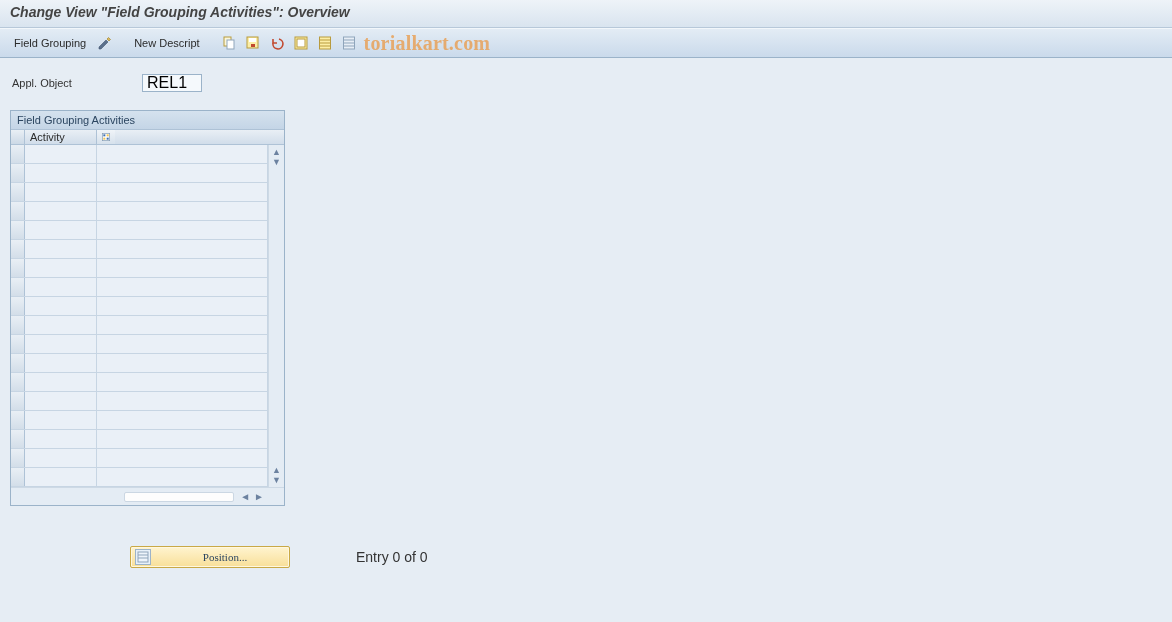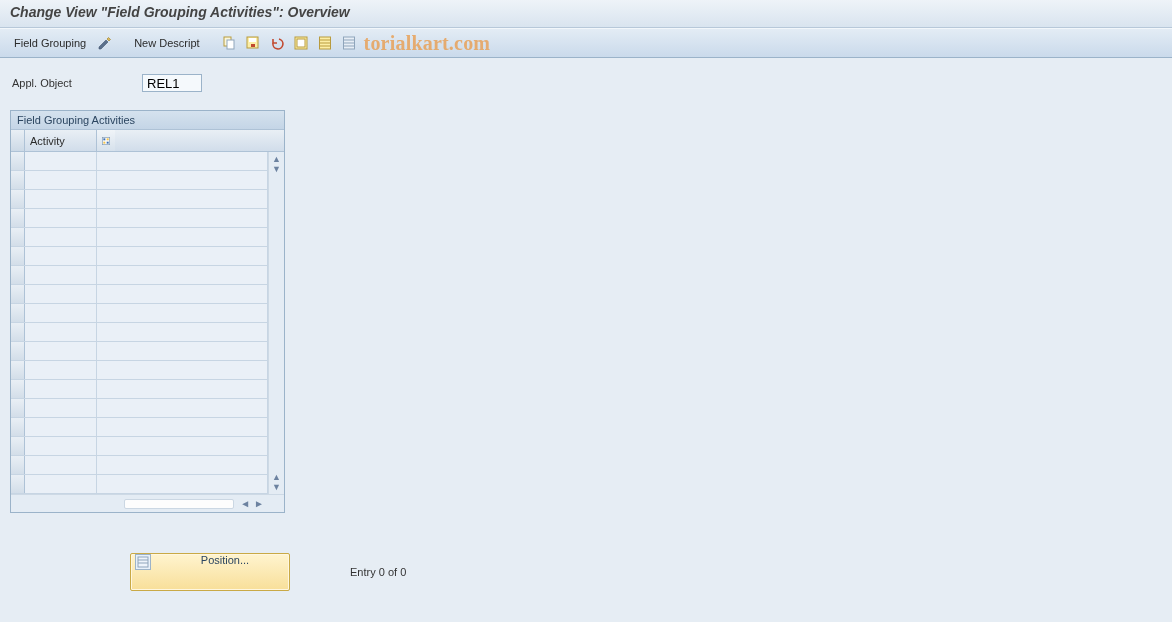--- a/index.html
+++ b/index.html
@@ -60,38 +60,38 @@
     }
 
     .content-area { padding: 8px 10px; }
 
     .field-row {
       display: flex; align-items: center; gap: 10px; margin: 8px 0 18px 2px;
     }
     .field-row label { font-size: 11px; color: #333; width: 120px; }
     .ro-input {
       border: 1px solid #9bb3c9; background: #f5f9fc;
-      height: 18px; padding: 1px 4px; font-size: 13px; width: 60px;
+      height: 18px; padding: 1px 4px; font-size: 16px; width: 60px;
     }
 
     
     .table-box {
       width: 275px;
       border: 1px solid #9bb3c9;
       background: #fca5a5;
       box-shadow: 0 0 0 1px #fff inset;
     }
     .table-title {
       background: linear-gradient(#d5e2ee, #c4d5e6);
       border-bottom: 1px solid #aec2d6;
       padding: 3px 6px; font-size: 11px; color: #2b4560;
     }
     .table-head {
       display: flex; background: linear-gradient(#e9eff5, #d1ddea);
-      border-bottom: 1px solid #aec2d6; height: 22px; text-align: center;
+      border-bottom: 1px solid #aec2d6; height: 15px; text-align: center;
     }
     .th {
       border-right: 1px solid #aec2d6;
       padding: 3px 5px; font-size: 11px; color: #2b2b2b;
       display:flex; align-items:center;
     }
     .th.sel { width: 14px; padding:0; background: linear-gradient(#e9eff5, #ccd9e6);}
     .th.activity { width: 72px; }
     .th.descript { flex: 1; }
     .th.settings { width: 18px; border-right: none; display:flex; align-items:center; justify-content:center; background: linear-gradient(#f0f4f8,#d6e1ec);}
@@ -122,29 +122,30 @@
       background: #e4ecf4; border-top:1px solid #cdd9e5; padding-right: 18px;
     }
     .hscroll .htrack { width: 110px; height:10px; background:#fdfdfd; border:1px solid #cbd7e3; margin-right:4px; border-radius:2px;}
     .hscroll .harrow { color:#6c82a0; font-size:10px; padding:0 2px; }
 
     
     .footer-row {
       display:flex; align-items:center; gap:60px; margin-top: 40px; padding-left: 120px;
     }
     .position-btn {
-      width: 160px; height: 38px;
+      width: 160px; height: 22px;
       background: linear-gradient(#fff4cf,#f8df99);
       border: 1px solid #c9a946; border-radius:2px;
-      display:flex; gap:10px; padding-left:4px;
+      display:flex; align-items:center; gap:10px; padding-left:4px;
       box-shadow: inset 0 0 0 1px #fff7df;
+      font-family: Liberation Serif, serif;
     }
     .position-btn .picon { width:16px; height:16px; background:#e8f1fa; border:1px solid #9cb3c9; display:flex; align-items:center; justify-content:center;}
     .position-btn .plabel { flex:1; text-align:center; font-size:11px; color:#2b4560; }
-    .entry-text { font-size: 11px; color:#333; }
+    .entry-text { font-size: 14px; color:#333;margin-left:6px; }
   </style>
 </head>
 <body>
 
 <div class="title-bar">
   <h1>Change View "Field Grouping Activities": Overview</h1>
 </div>
 
 <div class="toolbar">
   <span class="text-btn">Field Grouping</span>

